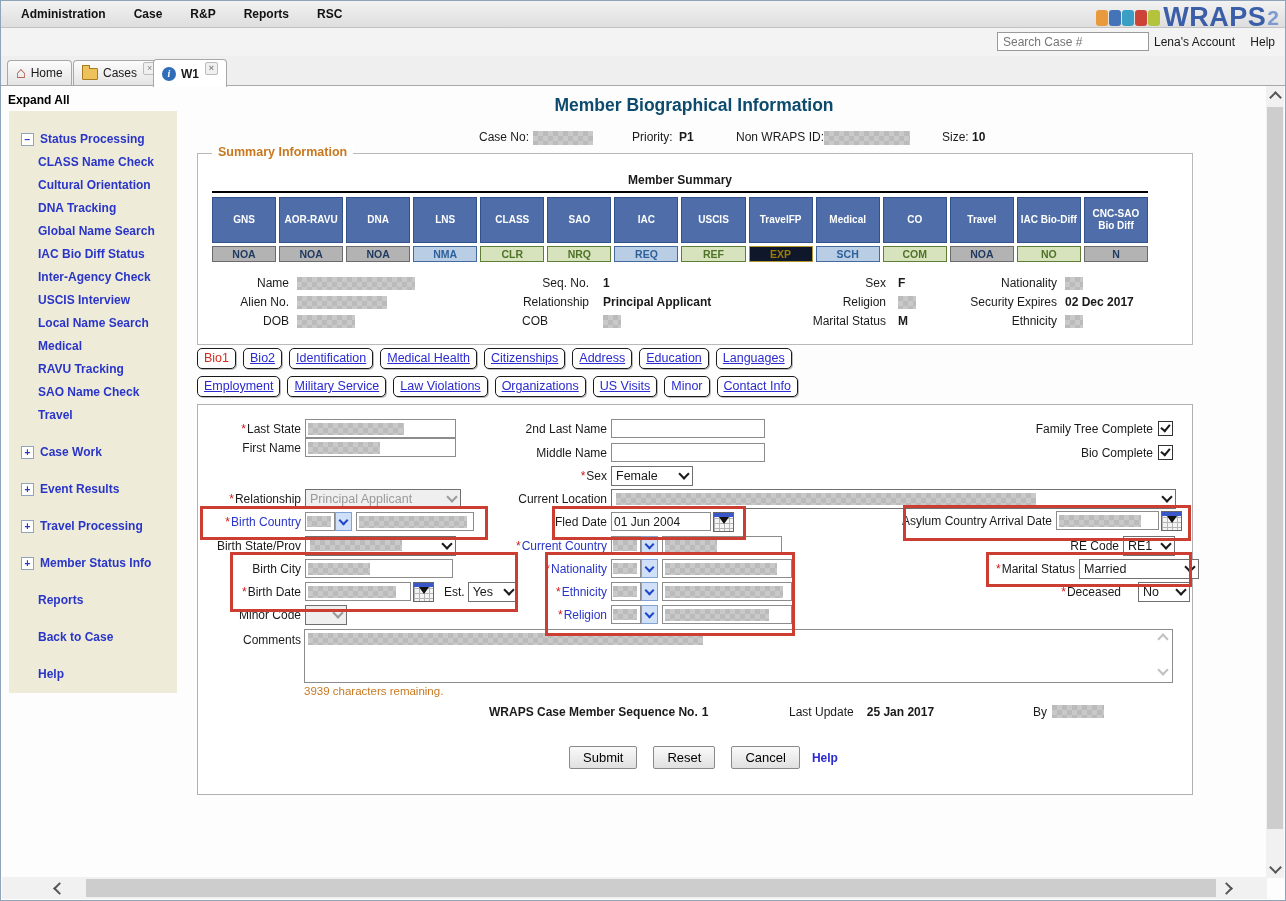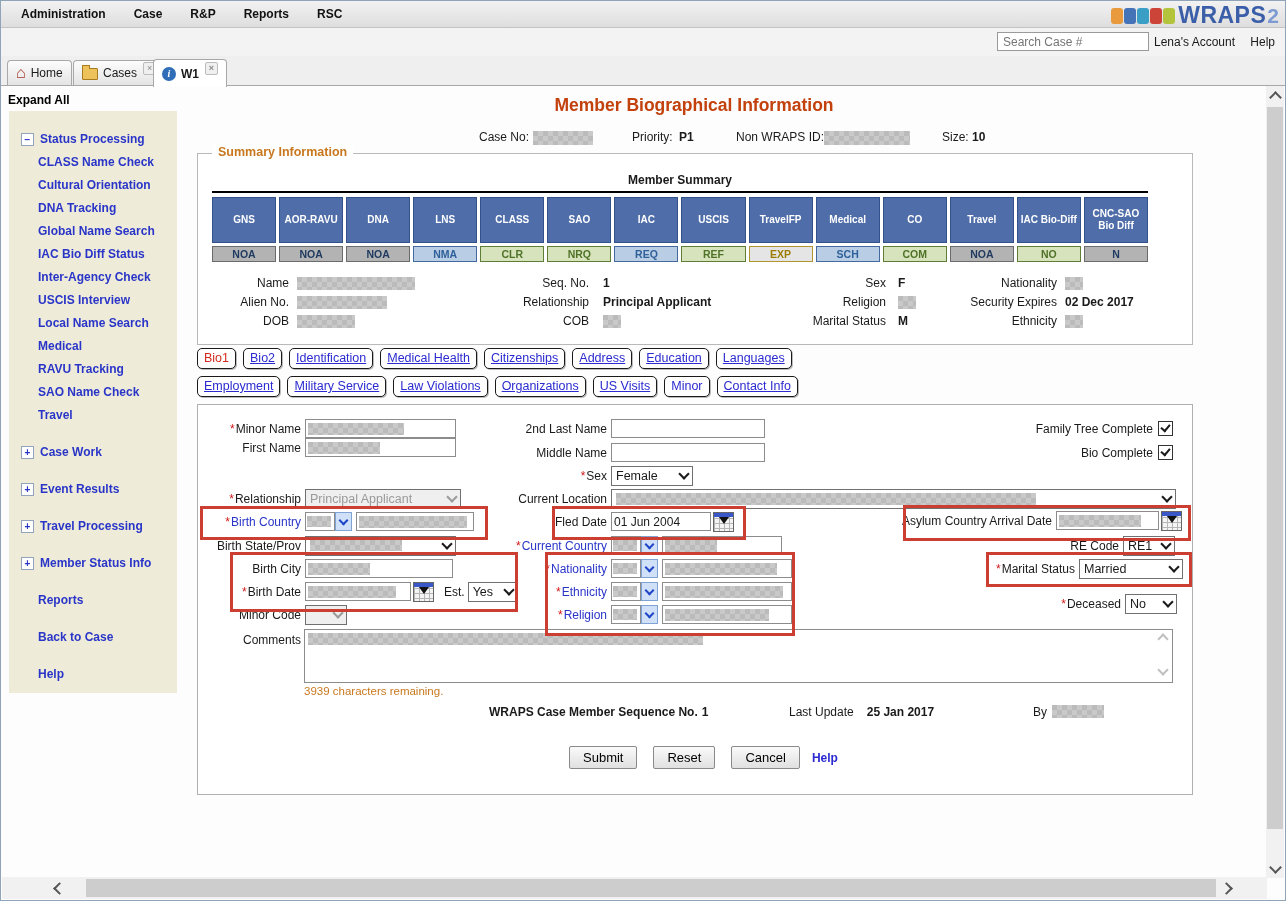--- a/index.html
+++ b/index.html
@@ -4,21 +4,21 @@
 <style>
   html,body{margin:0;padding:0;background:#d7d7d7;}
   .win{position:relative;width:1286px;height:901px;margin:0 auto;background:#fdfdfd;border:1px solid #8fa4b8;box-sizing:border-box;font-family:"Liberation Sans",sans-serif;overflow:hidden;color:#1a1a1a;}
 
   
   .menubar{position:absolute;left:0;top:0;width:100%;height:27px;background:linear-gradient(#f2f2f2,#dedede);border-bottom:1px solid #c3c3c3;display:flex;align-items:center;padding-left:20px;gap:28px;box-sizing:border-box;z-index:5;}
   .menu-item{font-size:12px;font-weight:bold;color:#111;cursor:pointer;}
   .logo{position:absolute;right:6px;top:1px;display:flex;align-items:center;z-index:6;}
   .logo-figs{display:flex;gap:1px;margin-right:3px;}
   .fig{width:12px;height:16px;border-radius:3px;}
-  .logo-word{font-size:23px;font-weight:bold;color:#3b5ea9;letter-spacing:.5px;}
+  .logo-word{font-size:27px;font-weight:bold;color:#3b5ea9;letter-spacing:.5px;}
   .logo-2{font-size:21px;font-weight:bold;color:#7d9bd2;margin-left:1px;}
   .topbar{position:absolute;left:0;top:27px;width:100%;height:28px;background:#f3f3f3;z-index:4;}
   .search{position:absolute;right:136px;top:4px;width:140px;height:17px;border:1px solid #9a9a9a;font-size:12px;padding:0 5px;font-family:"Liberation Sans",sans-serif;color:#333;}
   .acct{position:absolute;right:50px;top:7px;font-size:12px;cursor:pointer;}
   .tophelp{position:absolute;right:10px;top:7px;font-size:12px;cursor:pointer;}
 
   .tabstrip{position:absolute;left:0;top:55px;width:100%;height:30px;background:#efefef;border-bottom:1px solid #a8a8a8;box-sizing:border-box;z-index:3;}
   .tab{position:absolute;top:4px;height:25px;border:1px solid #a8a8a8;border-bottom:none;border-radius:4px 4px 0 0;background:linear-gradient(#fcfcfc,#e4e4e4);display:flex;align-items:center;padding:0 8px;gap:5px;font-size:12px;cursor:pointer;box-sizing:border-box;}
   .tab.active{top:3px;height:28px;background:#fff;font-weight:bold;z-index:4;}
   .home-ic{color:#a33b28;font-size:16px;font-weight:bold;line-height:14px;}
@@ -29,37 +29,37 @@
 
   
   .expand-all{position:absolute;left:7px;top:92px;font-size:12px;font-weight:bold;color:#000;cursor:pointer;z-index:2;}
   .side-panel{position:absolute;left:8px;top:110px;width:168px;height:582px;background:#eeecd9;padding:20px 0 0 12px;box-sizing:border-box;z-index:2;}
   .titem{display:flex;align-items:center;margin-bottom:7px;color:#2a35c8;font-weight:bold;font-size:12px;cursor:pointer;line-height:16px;}
   .titem.child{padding-left:17px;}
   .titem.gap{margin-top:21px;}
   .exp{width:11px;height:11px;border:1px solid #93a2bd;background:#fff;display:flex;align-items:center;justify-content:center;font-size:10px;line-height:9px;color:#2a35c8;font-weight:bold;margin-right:6px;flex:none;}
 
   
-  .page-title{position:absolute;left:196px;top:94px;width:994px;text-align:center;font-size:17.5px;font-weight:bold;color:#c2410c;}
+  .page-title{position:absolute;left:196px;top:94px;width:994px;text-align:center;font-size:17.5px;font-weight:bold;color:#0c4a6e;}
   .hdr{position:absolute;top:129px;font-size:12px;}
   .b{font-weight:bold;}
   .rd{background:repeating-conic-gradient(#c9c9c9 0% 25%,#bbbbbb 0% 50%) 0 0/10px 10px;display:inline-block;}
 
   
   .fieldset{position:absolute;left:196px;top:152px;width:994px;height:190px;border:1px solid #b9b9b9;background:#fff;}
   .legend{position:absolute;left:14px;top:-9px;background:#fff;padding:0 6px;color:#c8781e;font-weight:bold;font-size:12.5px;}
   .ms-title{position:absolute;top:19px;left:14px;width:936px;text-align:center;font-weight:bold;font-size:12px;}
   .ms-line{position:absolute;top:37px;left:14px;width:936px;height:2px;background:#000;}
   .ms-grid{position:absolute;left:14px;top:43px;width:936px;display:grid;grid-template-columns:repeat(14,1fr);gap:3px;}
   .ms-h{background:#4f6da8;border:1px solid #33518a;color:#fff;font-weight:bold;font-size:10px;text-align:center;display:flex;align-items:center;justify-content:center;height:46px;line-height:1.2;padding:0 1px;box-sizing:border-box;}
   .ms-st{height:16px;font-size:10.5px;font-weight:bold;display:flex;align-items:center;justify-content:center;border:1px solid #777;box-sizing:border-box;cursor:pointer;}
   .tone-gray{background:#b3b3b3;color:#203a60;border-color:#6b6b6b;}
   .tone-blue{background:#b9cde4;color:#2e6099;border-color:#44699e;}
   .tone-green{background:#d7e3bc;color:#4f7228;border-color:#5f7d35;}
-  .tone-yellow{background:#e5e5e5;color:#9c7c00;border-color:#b1962f;}
+  .tone-yellow{background:#0f172a;color:#9c7c00;border-color:#b1962f;}
 
   
   .mg{position:absolute;font-size:12px;}
   .mrow{display:flex;height:18px;align-items:center;margin-bottom:1px;}
   .mlbl{text-align:right;flex:none;}
 
   
   .btabs{position:absolute;left:196px;display:flex;gap:7px;}
   .btab{border:1px solid #1a1a1a;border-radius:5px;background:#fff;padding:2px 6px 3px;font-size:12.5px;cursor:pointer;box-shadow:1px 1px 0 #bbb;}
   .btab span{color:#2a2ad0;text-decoration:underline;}
@@ -279,21 +279,21 @@
   <div class="mg" style="left:480px;top:273px;">
     <div class="mrow">
         <span class="mlbl" style="width:108px;">Seq. No.</span>
         <span class="b" style="margin-left:14px;">1</span>
       </div>
     <div class="mrow">
         <span class="mlbl" style="width:108px;">Relationship</span>
         <span class="b" style="margin-left:14px;">Principal Applicant</span>
       </div>
     <div class="mrow">
-        <span class="mlbl" style="width:108px;">COB</span>
+        <span class="mlbl" style="width:108px;text-align:center;">COB</span>
         <span class="rd" style="width:18px;height:13px;margin-left:14px;"></span>
       </div>
   </div>
   <div class="mg" style="left:780px;top:273px;">
     <div class="mrow">
         <span class="mlbl" style="width:105px;">Sex</span>
         <span class="b" style="margin-left:12px;">F</span>
       </div>
     <div class="mrow">
         <span class="mlbl" style="width:105px;">Religion</span>
@@ -342,21 +342,21 @@
   <div class="formbox"></div>
 
   <div class="redbox" style="left:199px;top:505px;width:282px;height:28px;"></div>
   <div class="redbox" style="left:551px;top:505px;width:188px;height:28px;"></div>
   <div class="redbox" style="left:902px;top:504px;width:282px;height:30px;"></div>
   <div class="redbox" style="left:229px;top:551px;width:282px;height:54px;"></div>
   <div class="redbox" style="left:544px;top:551px;width:244px;height:78px;"></div>
   <div class="redbox" style="left:985px;top:551px;width:200px;height:29px;"></div>
 
   <div class="frow" style="left:200px;top:417px;">
-    <span class="flb" style="width:100px;"><span class="req">*</span><span>Minor Name</span></span>
+    <span class="flb" style="width:100px;"><span class="req">*</span><span>Last State</span></span>
     <div class="ti" style="width:151px;">
         <span class="rd" style="width:96px;height:12px;"></span>
       </div>
   </div>
   <div class="frow" style="left:200px;top:436px;">
     <span class="flb" style="width:100px;">First Name</span>
     <div class="ti" style="width:151px;">
         <span class="rd" style="width:72px;height:12px;"></span>
       </div>
   </div>
@@ -510,26 +510,26 @@
   </div>
   <div class="frow" style="left:1000px;top:534px;">
     <span class="flb" style="width:118px;">RE Code</span>
     <div class="sb" style="width:52px;">
         <span>RE1</span>
         <span class="cv"></span>
       </div>
   </div>
   <div class="frow" style="left:962px;top:557px;">
     <span class="flb" style="width:112px;"><span class="req">*</span><span>Marital Status</span></span>
-    <div class="sb" style="width:104px;gap:39px;">
+    <div class="sb" style="width:120px;gap:39px;">
         <span>Married</span>
         <span class="cv"></span>
       </div>
   </div>
-  <div class="frow" style="left:1000px;top:592px;">
+  <div class="frow" style="left:1000px;top:580px;gap:13px;">
     <span class="flb" style="width:120px;"><span class="req">*</span><span>Deceased</span></span>
     <div class="sb" style="width:52px;">
         <span>No</span>
         <span class="cv"></span>
       </div>
   </div>
 
   <div class="ta">
     <span class="rd" style="position:absolute;left:3px;top:3px;width:395px;height:12px;"></span>
     <span class="cv lt" style="position:absolute;right:5px;top:8px;transform:rotate(-135deg);"></span>

